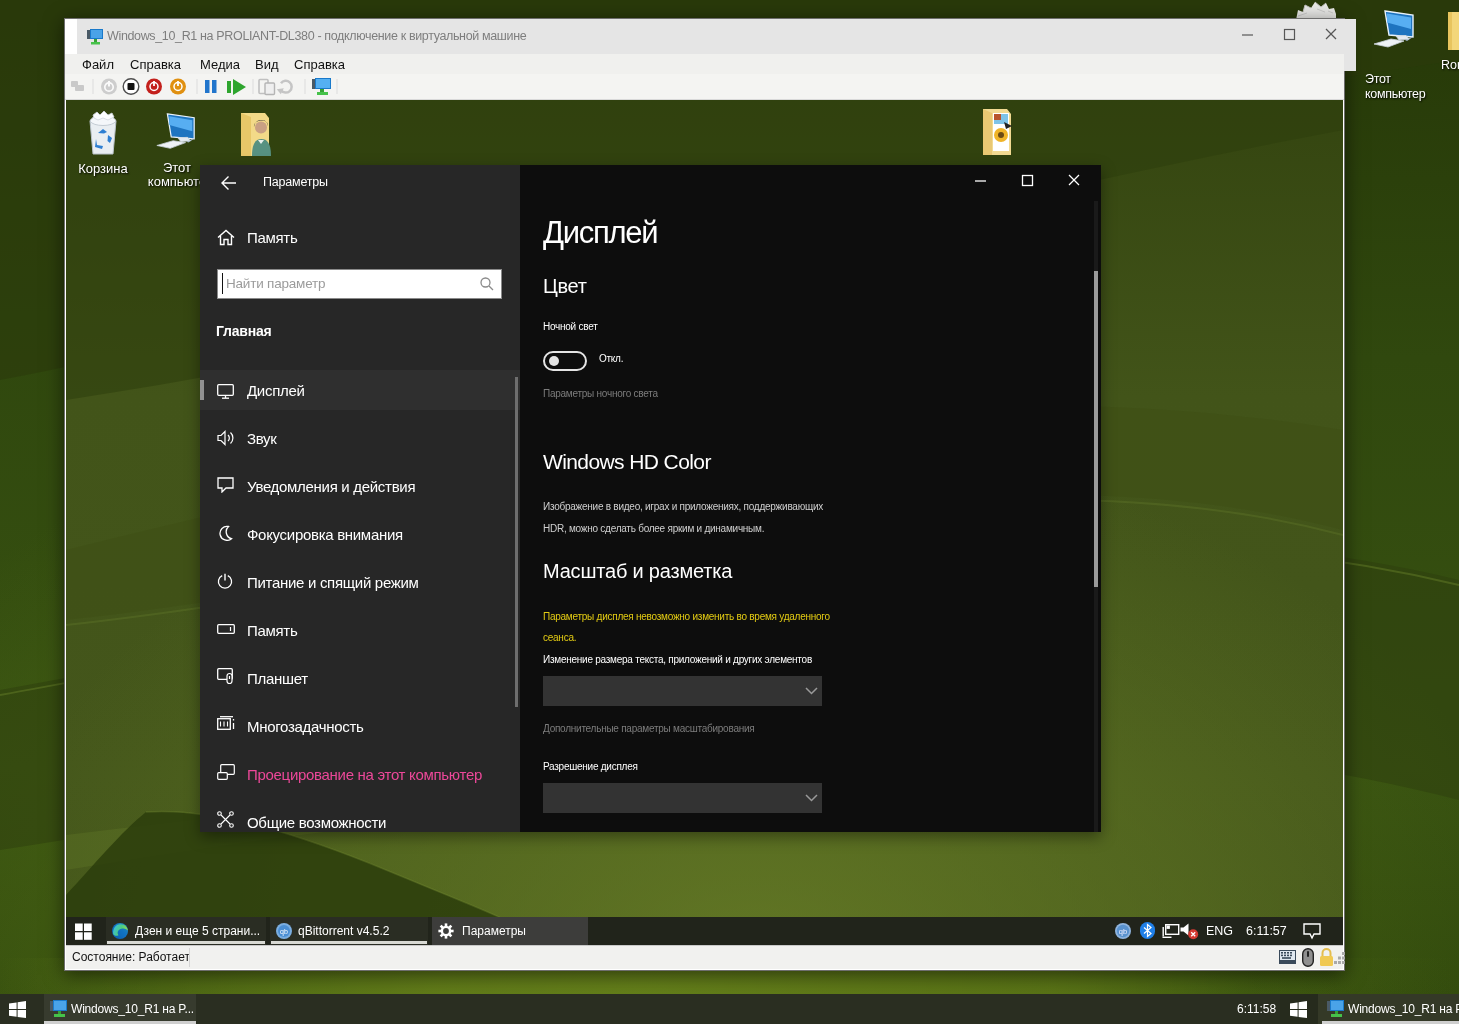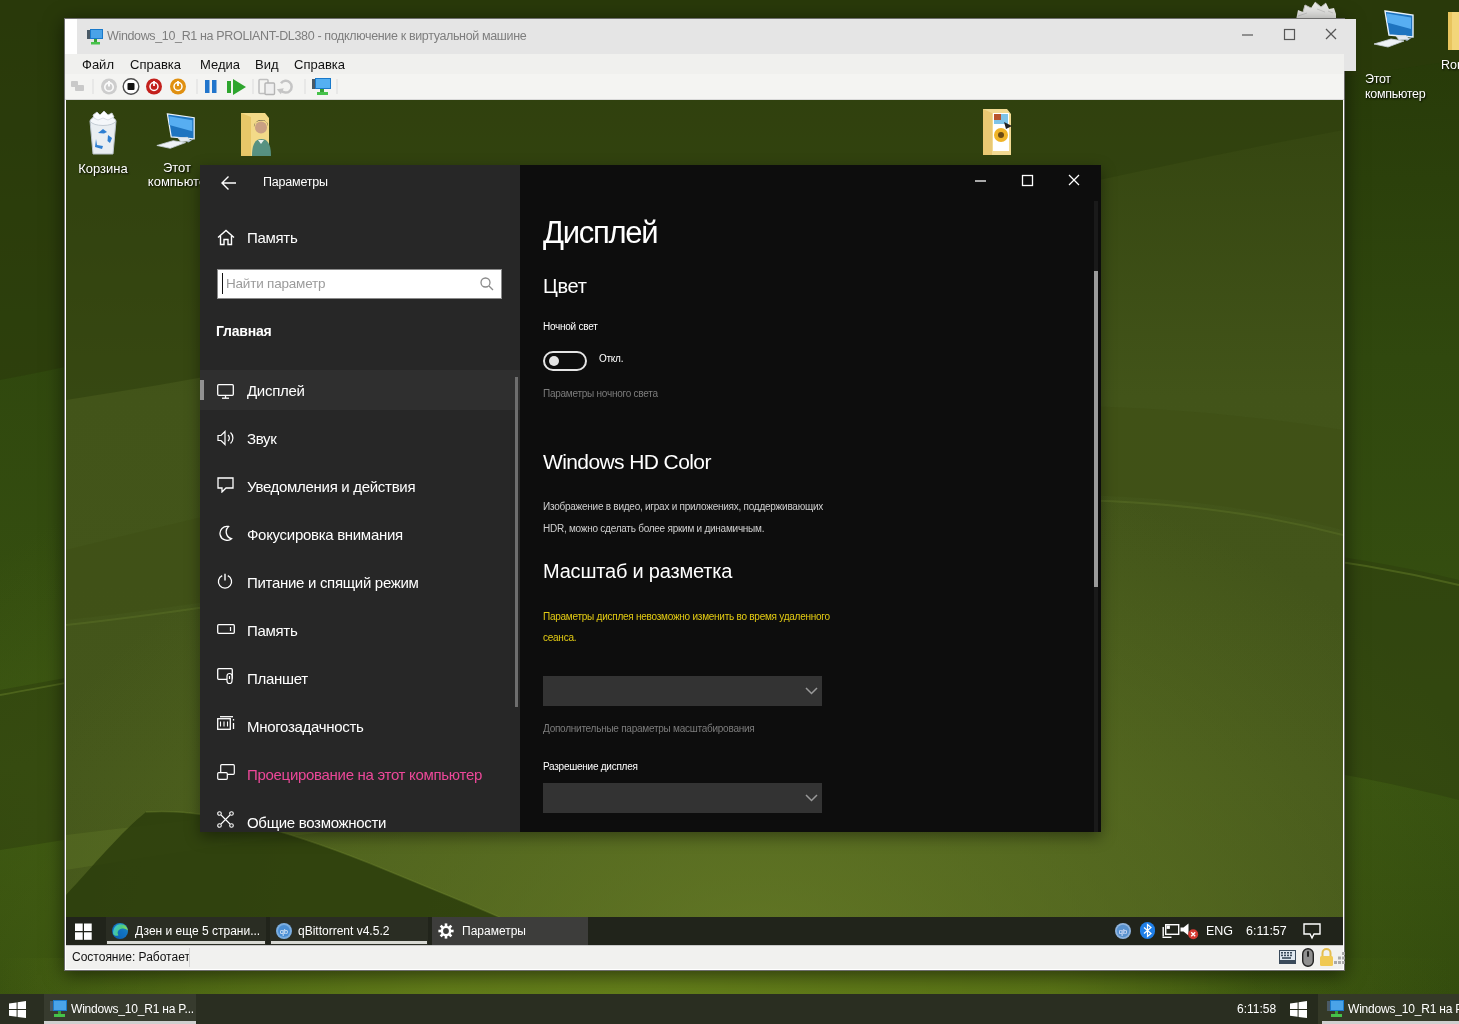--- a/index.html
+++ b/index.html
@@ -308,20 +308,21 @@
 
       <div class="abs" style="left:343px;top:186px;width:40px;height:16px;border:2px solid #e4e4e4;border-radius:10px">
         <div class="abs" style="left:4px;top:3px;width:10px;height:10px;border-radius:50%;background:#e4e4e4"></div>
       </div>
       <div class="abs c15" style="left:399px;top:188px;color:#fff">Откл.</div>
       <div class="abs c15" style="left:343px;top:223px;color:#7c7c7c">Параметры ночного света</div>
       <div class="abs" style="left:343px;top:285px;color:#fff;font-size:21px;letter-spacing:-0.6px">Windows HD Color</div>
       <div class="abs c15" style="left:343px;top:331px;color:#cfcfcf;line-height:22px">Изображение в видео, играх и приложениях, поддерживающих<br>HDR, можно сделать более ярким и динамичным.</div>
       <div class="abs" style="left:343px;top:395px;color:#fff;font-size:20px;letter-spacing:-0.2px">Масштаб и разметка</div>
       <div class="abs c15" style="left:343px;top:441px;color:#e3cb13;line-height:21px">Параметры дисплея невозможно изменить во время удаленного<br>сеанса.</div>
+      <div class="abs c15" style="left:343px;top:489px;color:#fff">Изменение размера текста, приложений и других элементов</div>
       <div class="abs" style="left:343px;top:511px;width:279px;height:30px;background:#333333">
         <svg class="abs" style="left:262px;top:11px" width="13" height="8">
             <path d="M1,1 L6.5,6.5 L12,1" stroke="#9a9a9a" stroke-width="1.5" fill="none"></path>
           </svg>
       </div>
       <div class="abs c15" style="left:343px;top:558px;color:#7c7c7c">Дополнительные параметры масштабирования</div>
       <div class="abs c15" style="left:343px;top:596px;color:#fff">Разрешение дисплея</div>
       <div class="abs" style="left:343px;top:618px;width:279px;height:30px;background:#333333">
         <svg class="abs" style="left:262px;top:11px" width="13" height="8">
             <path d="M1,1 L6.5,6.5 L12,1" stroke="#9a9a9a" stroke-width="1.5" fill="none"></path>

